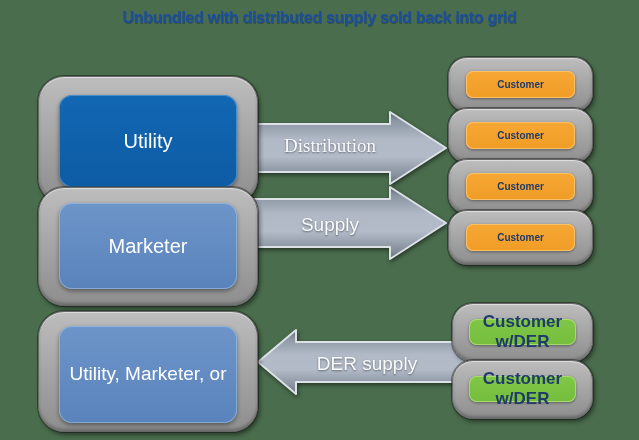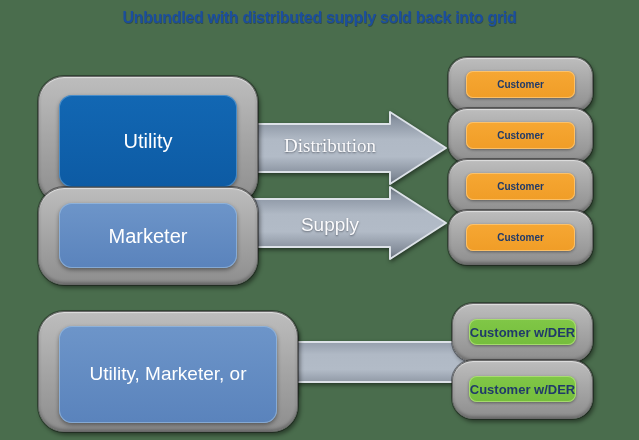--- a/index.html
+++ b/index.html
@@ -61,26 +61,26 @@
   .box.orange{
     background:linear-gradient(180deg,#f6a733 0%,#f09d27 100%);
     box-shadow:0 1px 3px rgba(0,0,0,0.4), inset 0 0 0 1px rgba(255,205,130,0.7);
     border-radius:7px;
     color:#203a69;font-size:10px;font-weight:bold;
   }
   .box.green{
     background:linear-gradient(180deg,#80c747 0%,#75bd3c 100%);
     box-shadow:0 1px 3px rgba(0,0,0,0.4), inset 0 0 0 1px rgba(185,230,130,0.7);
     border-radius:8px;
-    color:#203a69;font-size:13px;font-weight:bold;
+    color:#203a69;font-size:17px;font-weight:bold;
   }
   
   .shell.utility  {left:38px;top:62px; width:220px;height:128px;padding:18px 20px 16px;margin-top:14px;}
-  .shell.marketer {left:38px;top:187px;width:220px;height:98px;padding:15px 20px 16px;}
-  .shell.agg      {left:38px;top:311px;width:260px;height:121px;padding:14px 20px 8px;}
+  .shell.marketer {left:38px;top:187px;width:220px;height:119px;padding:15px 20px 16px;}
+  .shell.agg      {left:38px;top:311px;width:220px;height:121px;padding:14px 20px 8px;}
   
   .shell.cust{left:448px;width:145px;height:55px;padding:13px 17px 13px;}
   .shell.cust1{top:57px;} .shell.cust2{top:108px;} .shell.cust3{top:159px;} .shell.cust4{top:210px;}
   .shell.der{left:452px;width:141px;height:59px;padding:15px 16px 16px;border-radius:21px;}
   .shell.der1{top:303px;} .shell.der2{top:360px;}
   
   .arrow.distribution{left:250px;top:107px;}
   .arrow.supply      {left:250px;top:182px;}
   .arrow.dersupply   {left:254px;top:322px;}
   .arrow-label.distribution{left:255px;top:135px;font-family:Liberation Serif, serif;}
@@ -111,20 +111,21 @@
   <svg class="arrow supply" width="200" height="82" viewBox="0 0 200 82">
     <polygon points="0,17 140,17 140,5 196,41 140,77 140,65 0,65"></polygon>
   </svg>
 
   <svg class="arrow dersupply" width="212" height="80" viewBox="0 0 212 80">
     <polygon points="212,20 42,20 42,8 4,40 42,72 42,60 212,60"></polygon>
   </svg>
 
   <div class="arrow-label distribution">Distribution</div>
   <div class="arrow-label supply">Supply</div>
+  <div class="arrow-label dersupply">DER supply</div>
 
   <div class="shell utility">
     <div class="box blue-dark">
       <span class="line">Utility</span>
     </div>
   </div>
 
   <div class="shell marketer">
     <div class="box blue-mid">
       <span class="line">Marketer</span>

